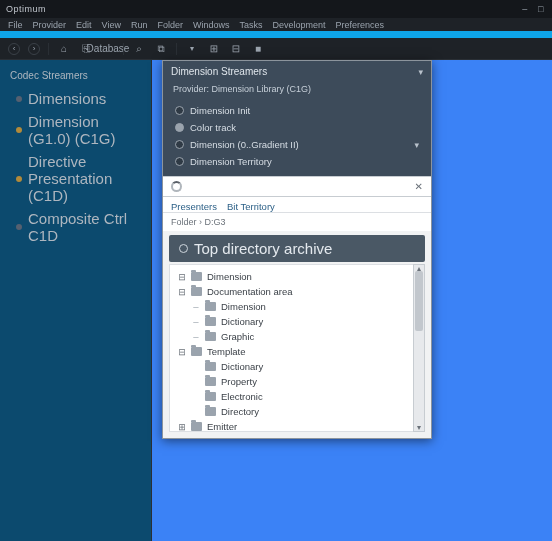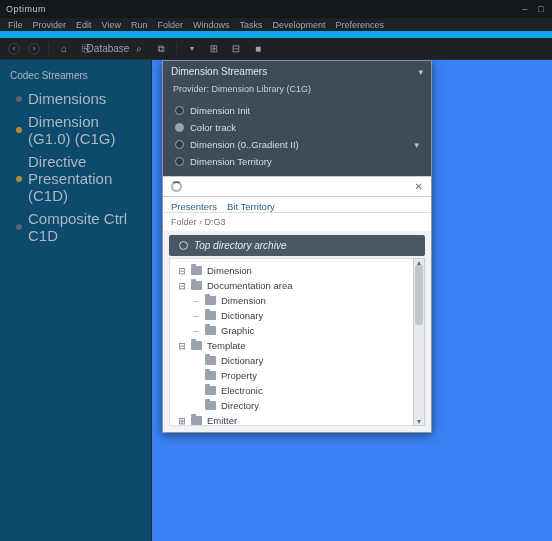--- a/index.html
+++ b/index.html
@@ -41,21 +41,21 @@
   .panel-list-item .row-caret { margin-left: auto; font-size: 9px; color: #b9c2cc; }
 
   .sec-search { background: #ffffff; border-top: 1px solid #c7ccd1; border-bottom: 1px solid #c7ccd1; display: flex; align-items: center; padding: 4px 8px; font-size: 10px; color: #6b727a; }
   .sec-search .spin { width: 11px; height: 11px; border: 2px solid #b0b6bc; border-top-color: #5a6068; border-radius: 50%; margin-right: 6px; }
   .sec-search .close { margin-left: auto; font-size: 10px; color: #6b727a; }
 
   .sec-tabs { background: #ffffff; padding: 4px 8px 0; font-size: 9.5px; color: #2b5f86; border-bottom: 1px solid #dcdfe3; }
   .sec-tabs .tabrow { display: flex; gap: 10px; }
   .sec-crumb { padding: 4px 8px; font-size: 9px; color: #6b727a; background: #ffffff; }
 
-  .tree-head { background: #4a5865; color: #e4e9ee; display: flex; align-items: center; gap: 6px; padding: 5px 10px; font-size: 10px; margin: 4px 6px 0; border-radius: 2px; font-style: italic; }
+  .tree-head { background: #4a5865; color: #e4e9ee; display: flex; align-items: center; gap: 6px; padding: 5px 10px; font-size: 15px; margin: 4px 6px 0; border-radius: 2px; }
   .tree-head .disc { width: 9px; height: 9px; border: 1px solid #cfd6dd; border-radius: 50%; }
 
   .tree-wrap { display: flex; margin: 2px 6px 6px; }
   .tree-body { flex: 1; background: #ffffff; border: 1px solid #dcdfe3; border-right: none; padding: 4px 4px; font-size: 9.5px; color: #3b4148; max-height: 168px; overflow: hidden; }
   .tree-scroll { width: 12px; background: #e7e9ec; border: 1px solid #c7ccd1; position: relative; }
   .tree-scroll .thumb { position: absolute; left: 1px; right: 1px; top: 6px; height: 60px; background: #c2c7cd; border-radius: 2px; }
   .tree-scroll .arrow { position: absolute; left: 0; right: 0; text-align: center; font-size: 8px; color: #6b727a; }
   .tree-scroll .arrow.up { top: -1px; }
   .tree-scroll .arrow.dn { bottom: -1px; }
 

